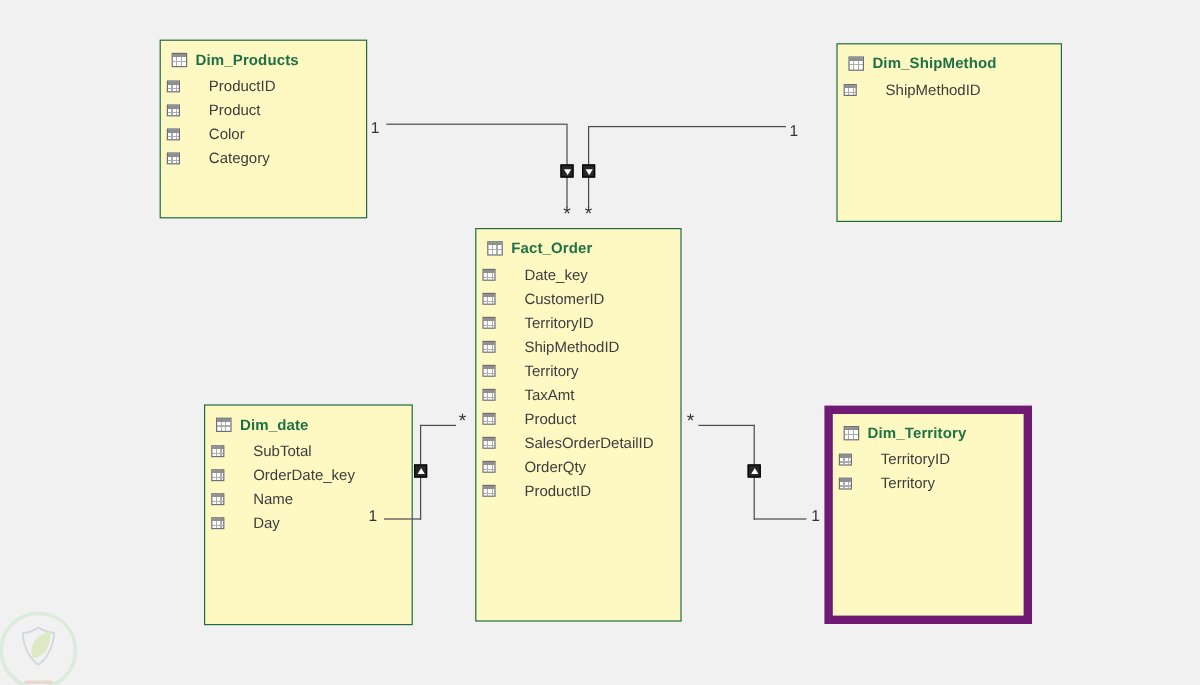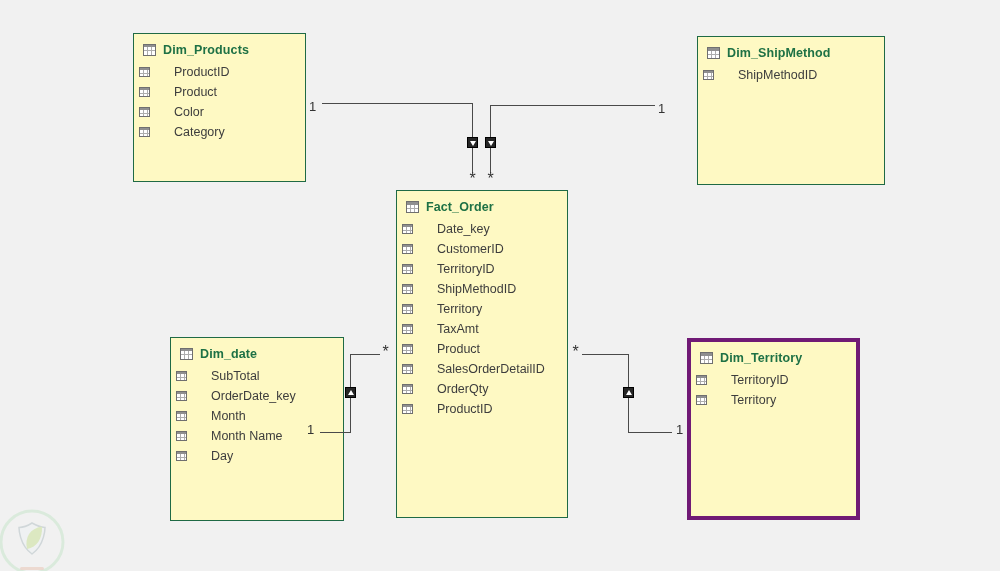--- a/index.html
+++ b/index.html
@@ -7,21 +7,21 @@
   #canvas {
     position:relative; width:1000px; height:571px;
     background:#f1f1f1; overflow:hidden;
   }
 
   
   .tbox {
     position:absolute; background:#fef9c3;
     border:1.5px solid #1f6a45; box-sizing:border-box;
   }
-  .tbox.selected { border:4px solid #701a75; }
+  .tbox.selected { border:7px solid #701a75; }
   .thead {
     display:flex; align-items:center; gap:7px;
     padding:9px 8px 5px 9px; cursor:default;
   }
   .ttitle {
     color:#1e7145; font-weight:bold; font-size:12.5px;
     white-space:nowrap; letter-spacing:.1px;
   }
   .frow {
     display:flex; align-items:center; gap:24px;
@@ -159,25 +159,21 @@
     <div class="frow">
       <span class="icon-grid sm"></span>
       <span class="fname">SubTotal</span>
     </div>
     <div class="frow">
       <span class="icon-grid sm"></span>
       <span class="fname">OrderDate_key</span>
     </div>
     <div class="frow">
       <span class="icon-grid sm"></span>
-      <span class="fname">Month</span>
-    </div>
-    <div class="frow">
-      <span class="icon-grid sm"></span>
-      <span class="fname">Month Name</span>
+      <span class="fname">Name</span>
     </div>
     <div class="frow">
       <span class="icon-grid sm"></span>
       <span class="fname">Day</span>
     </div>
   </div>
 
   <div class="tbox selected" style="left:687px;top:338px;width:173px;height:182px;">
     <div class="thead">
       <span class="icon-grid"></span>

